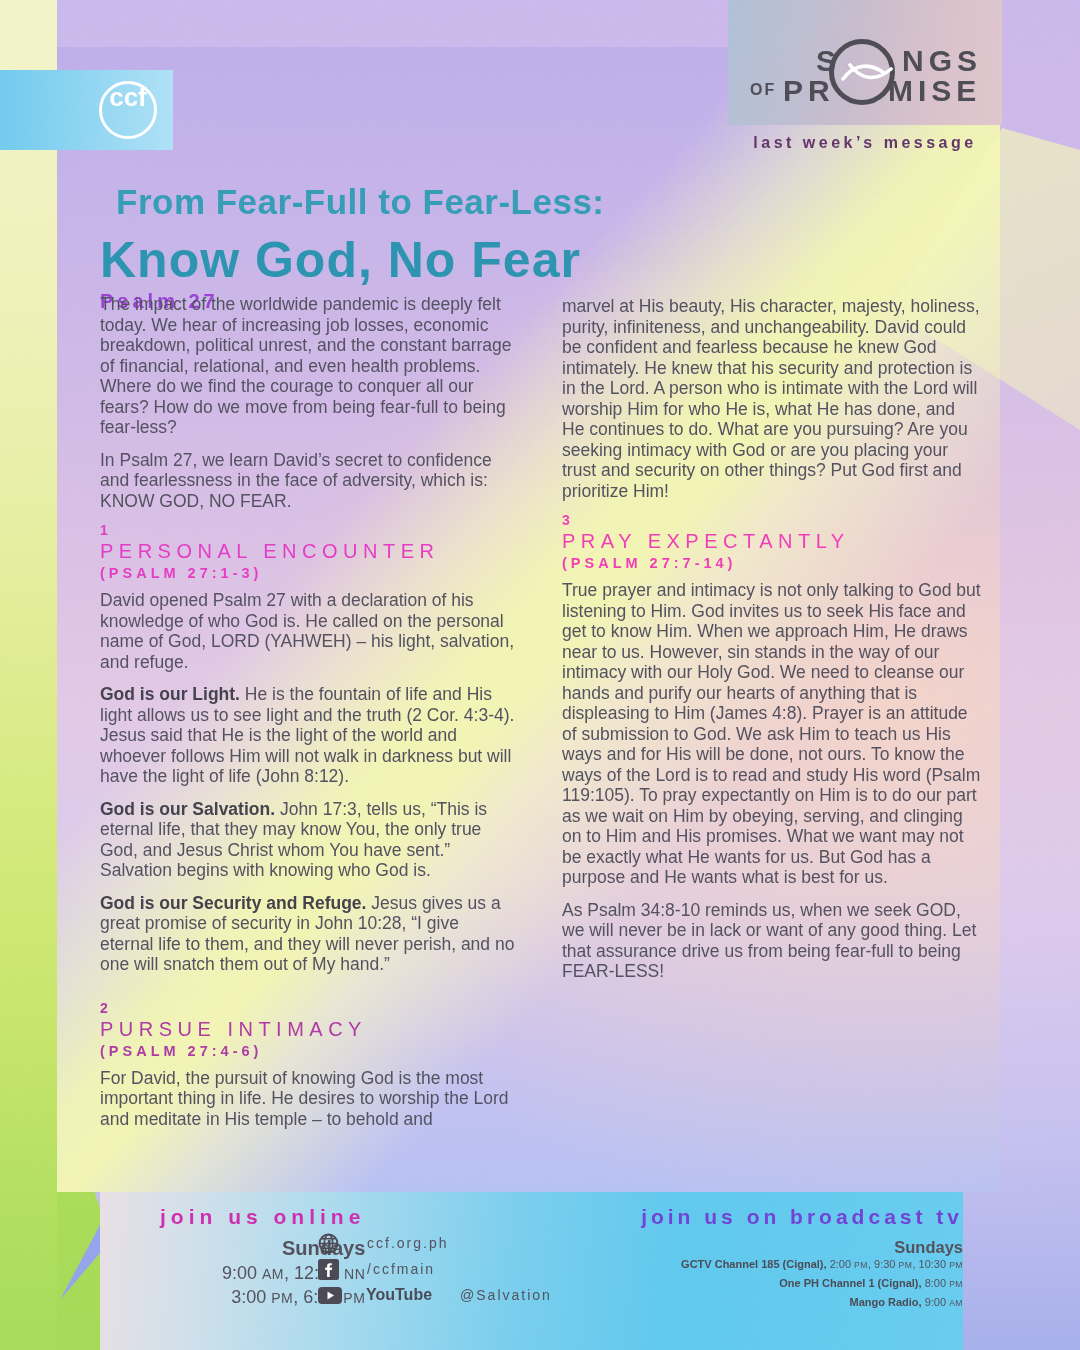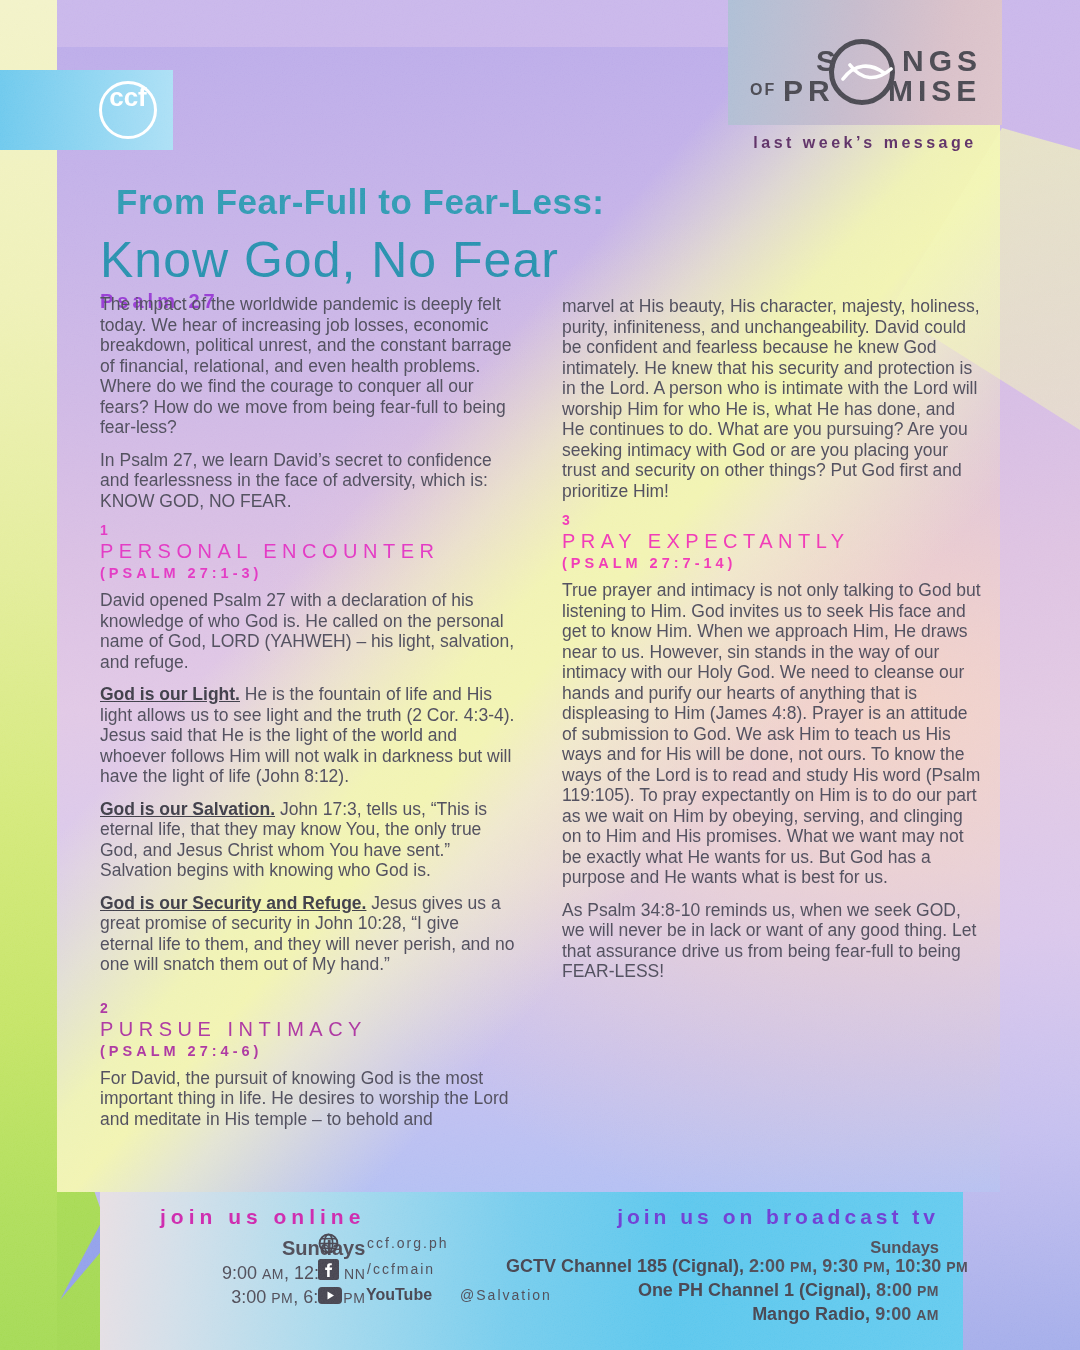--- a/index.html
+++ b/index.html
@@ -60,51 +60,51 @@
   .so-ring{position:absolute;left:101px;top:39px;width:66px;height:66px;border-radius:50%;
     border:5px solid #3f3e47;}
   .so-fish{position:absolute;left:113px;top:61px;}
 
   .tagline{position:absolute;left:728px;top:134px;width:274px;text-align:center;
     color:#55245e;font-weight:700;font-size:16px;letter-spacing:3.5px;}
 
   
   .title-block{position:absolute;left:100px;top:168px;width:880px;}
   .t-kicker{margin:16px;color:#2495af;font-size:35px;font-weight:800;letter-spacing:.5px;line-height:1.0;}
-  .t-main{margin:2px 0 0;color:#1b8baa;font-size:50px;font-weight:400;letter-spacing:1px;line-height:1.0;}
+  .t-main{margin:2px 0 0;color:#1b8baa;font-size:50px;font-weight:700;letter-spacing:1px;line-height:1.0;}
   .t-ref{margin:6px 0 0;color:#9231d2;font-size:20px;font-weight:700;letter-spacing:4px;line-height:1;}
 
   
   .col{position:absolute;top:294px;width:415px;color:#454353;}
   .col-left{left:100px;}
   .col-right{left:562px;width:420px;top:296px;}
   .col p{margin:0 0 12px;font-size:17.5px;line-height:20.5px;}
-  .col p b{color:#33323e;text-decoration:underline;}
+  .col p b{color:#33323e;}
   .section{margin:6px 0 0;}
   .section.spaced{margin-top:26px;}
   .num{font-size:14px;font-weight:700;letter-spacing:2px;line-height:14px;margin-bottom:3px;}
   .stitle{margin:0 0 3px;font-size:20px;font-weight:400;letter-spacing:5.5px;line-height:22px;}
   .sref{font-size:14.5px;font-weight:700;letter-spacing:4px;line-height:16px;margin-bottom:9px;}
 
   
   .footer{position:absolute;left:100px;top:1192px;width:863px;height:158px;
     background:linear-gradient(95deg,#e6dde2 0%,#cfdde8 10%,#a6d8ec 26%,#6fcaec 48%,#53c4ec 66%,#5cc8ee 100%);text-align:right;}
   .f-online{position:absolute;left:60px;top:14px;}
   .f-head{font-size:21px;font-weight:800;letter-spacing:5px;color:#cb1ca9;line-height:1;}
   .f-day{margin-top:11px;font-size:20px;font-weight:700;color:#45434f;line-height:1;}
   .f-time{margin-top:6px;font-size:18px;color:#45434f;line-height:1;}
   .sc{font-size:.78em;letter-spacing:.5px;}
   .f-links{position:absolute;left:218px;top:40px;}
   .f-link{display:flex;align-items:center;gap:28px;height:22px;margin-bottom:4px;color:#3c3a46;}
   .f-link-label{font-size:14px;letter-spacing:2px;color:#45434f;}
   .yt-word{font-weight:700;font-size:16px;letter-spacing:0;margin-left:-4px;color:#3c3a46;}
-  .f-broadcast{position:absolute;left:406px;top:14px;width:433px;}
+  .f-broadcast{position:absolute;left:430px;top:14px;width:433px;}
   .f-bhead{font-size:21px;font-weight:800;letter-spacing:4px;color:#6632d2;line-height:1;}
   .f-bday{margin-top:12px;font-size:16.5px;font-weight:700;color:#45434f;line-height:16px;}
-  .bline{font-size:18px;color:#45434f;line-height:23px;white-space:nowrap;font-weight:bold;}
+  .bline{font-size:11px;color:#45434f;line-height:18px;white-space:nowrap;}
   .bline b{color:#3c3a46;}
 
   .noise{position:absolute;inset:0;pointer-events:none;opacity:.09;}
 </style>
 </head>
 <body>
 
 <div class="canvas">
 
   <div class="bg-base"></div>

